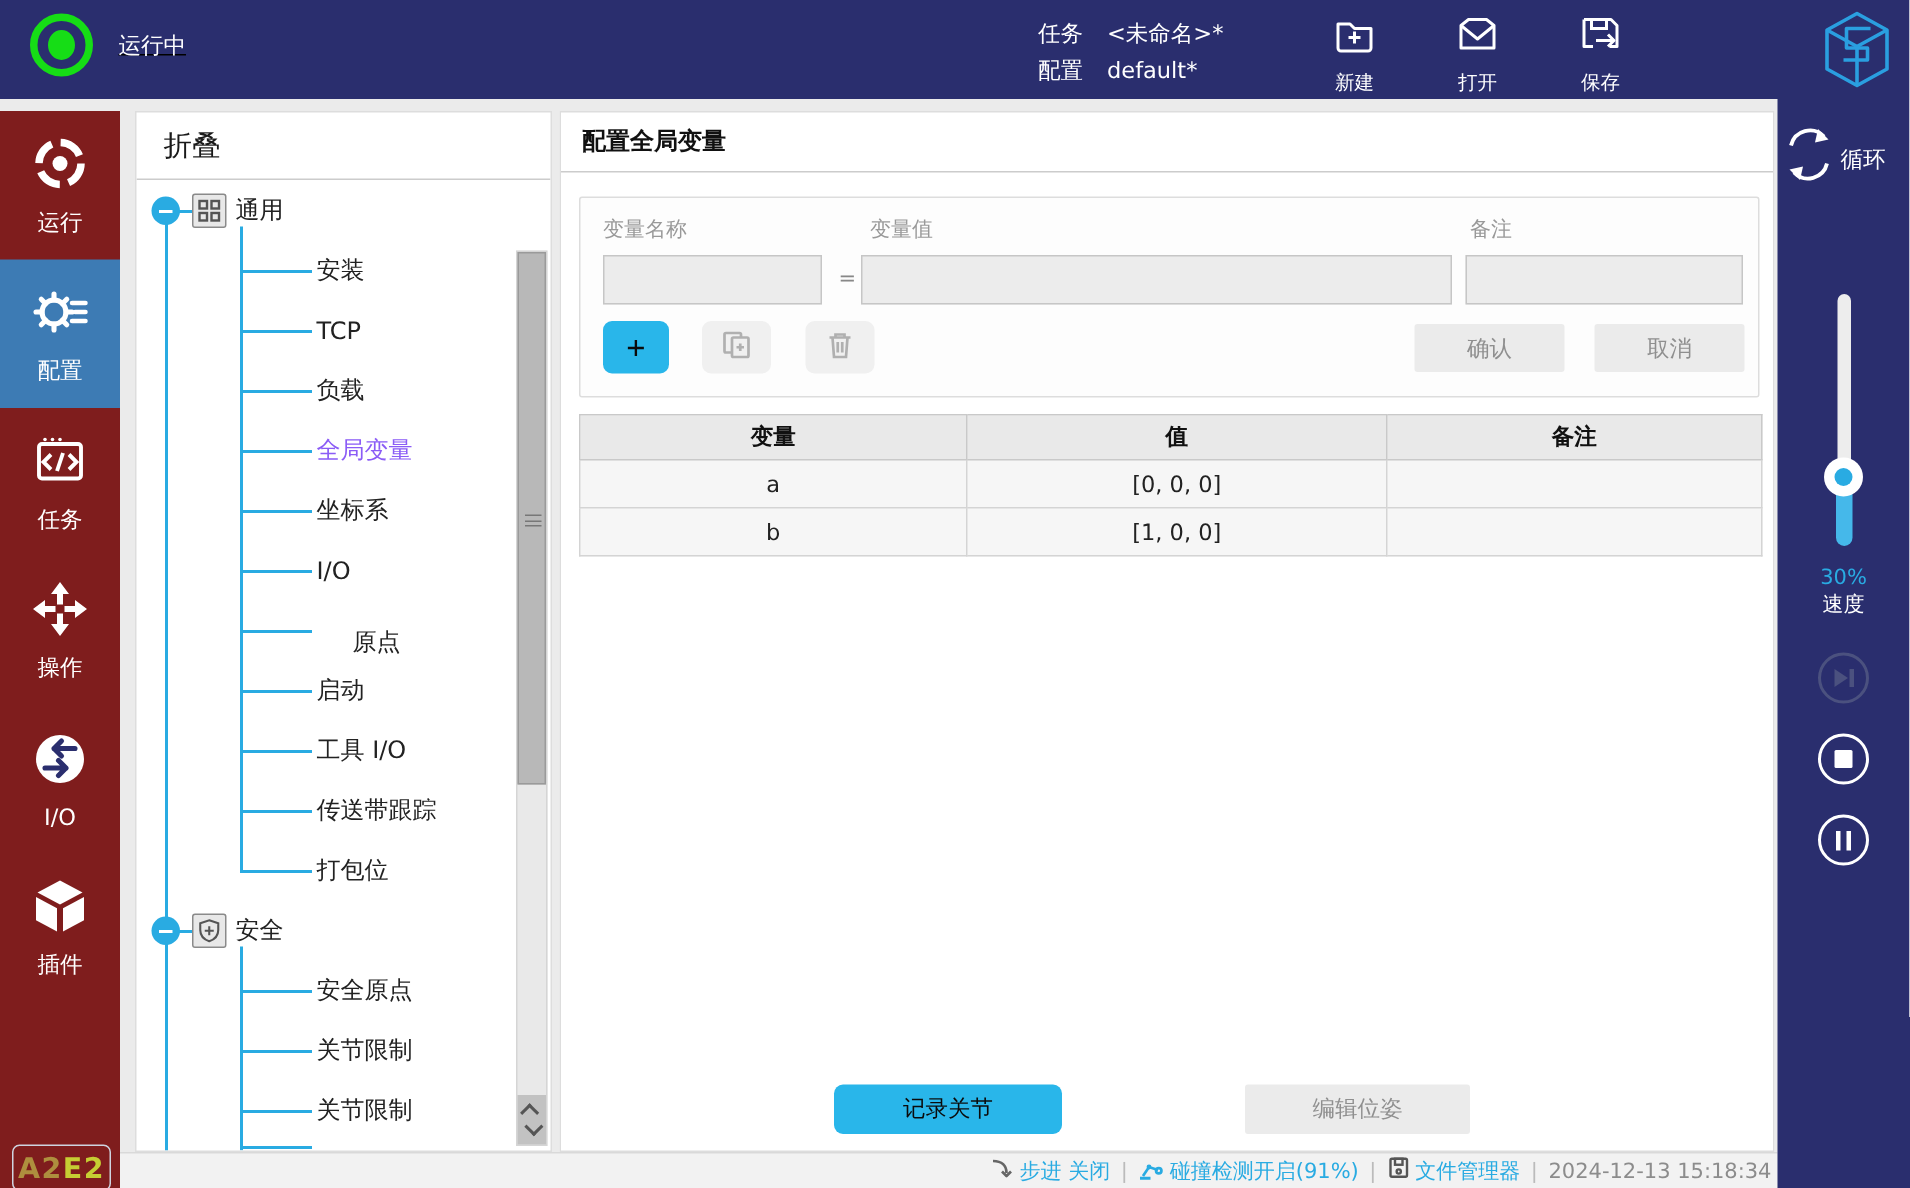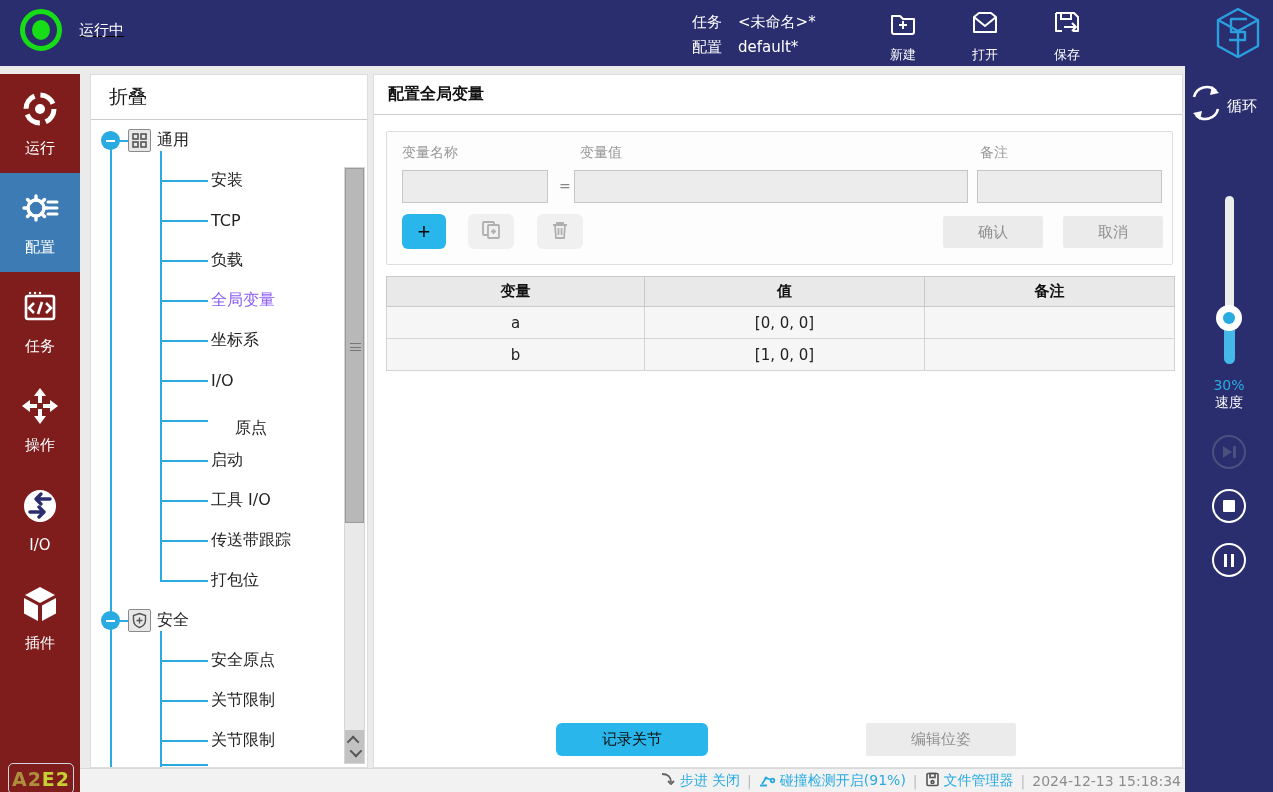--- a/index.html
+++ b/index.html
@@ -356,21 +356,21 @@
           </tr>
           <tr>
             <td>b</td>
             <td>[1, 0, 0]</td>
             <td></td>
           </tr>
         </tbody>
       </table>
 
       <button class="footer-btn blue-btn" style="left:182px;">记录关节</button>
-      <button class="footer-btn gray-btn" style="left:492px;">编辑位姿</button>
+      <button class="footer-btn gray-btn" style="left:456px;">编辑位姿</button>
     </div>
 
     <div class="statusbar">
       <span class="item">
         <span><svg width="16" height="14" viewBox="0 0 16 14" fill="none" stroke="#666" stroke-width="1.8">
               <path d="M2 2 C8 2 11 5 11 10"></path>
               <path d="M8 9 l3 3 l3 -3" stroke-linejoin="round"></path>
             </svg></span>
         <span>步进 关闭</span>
       </span>

